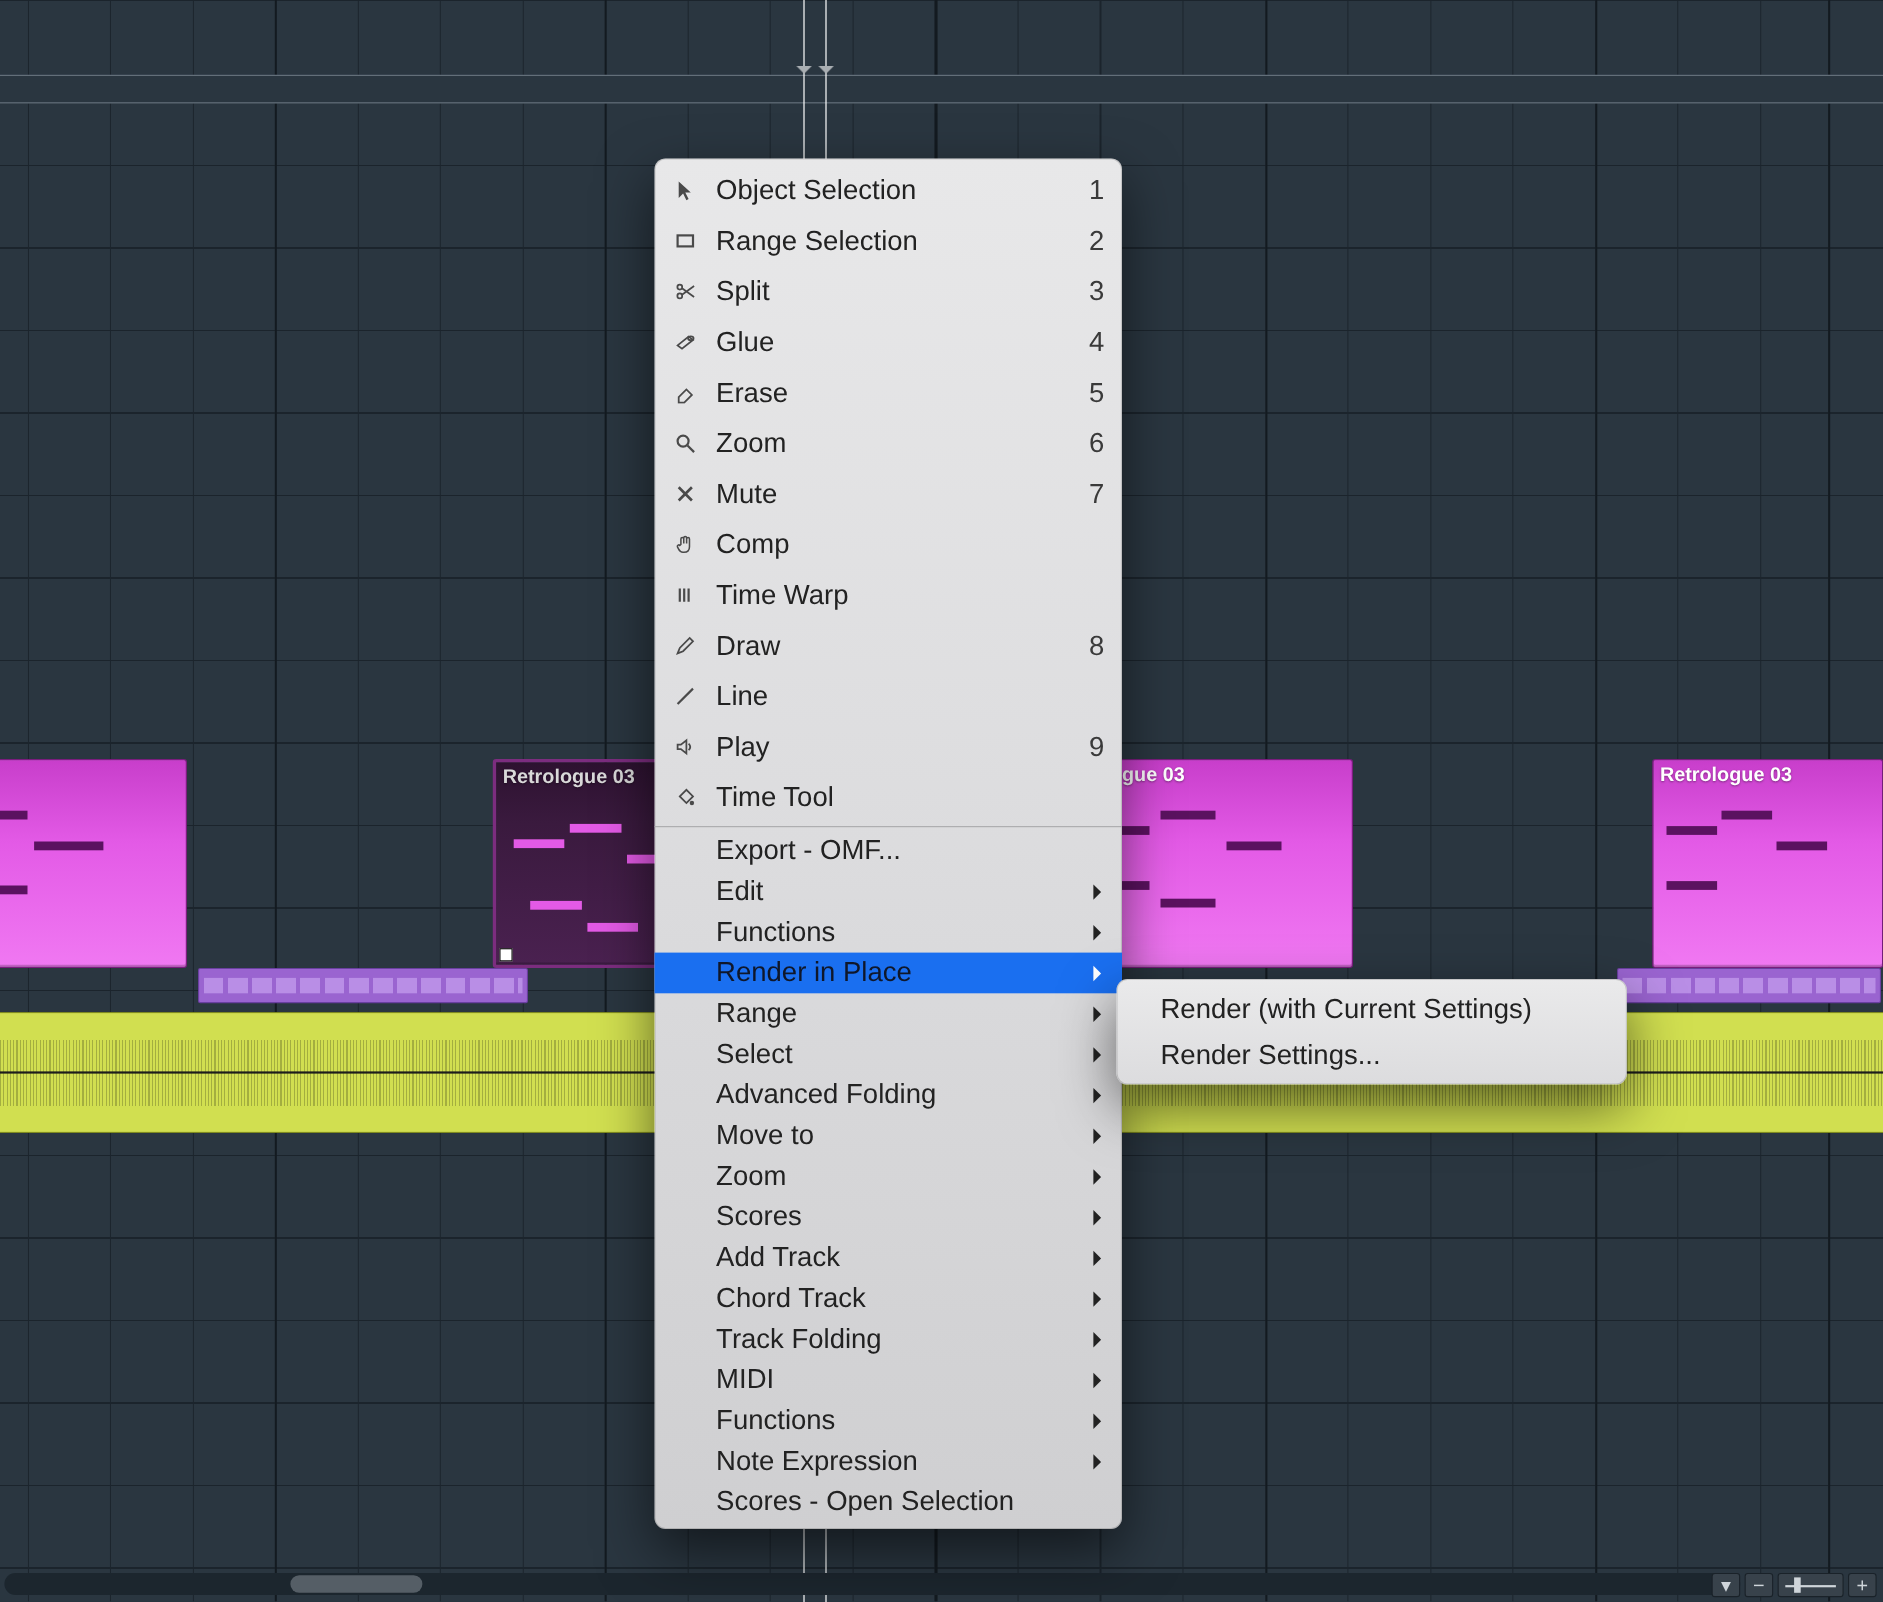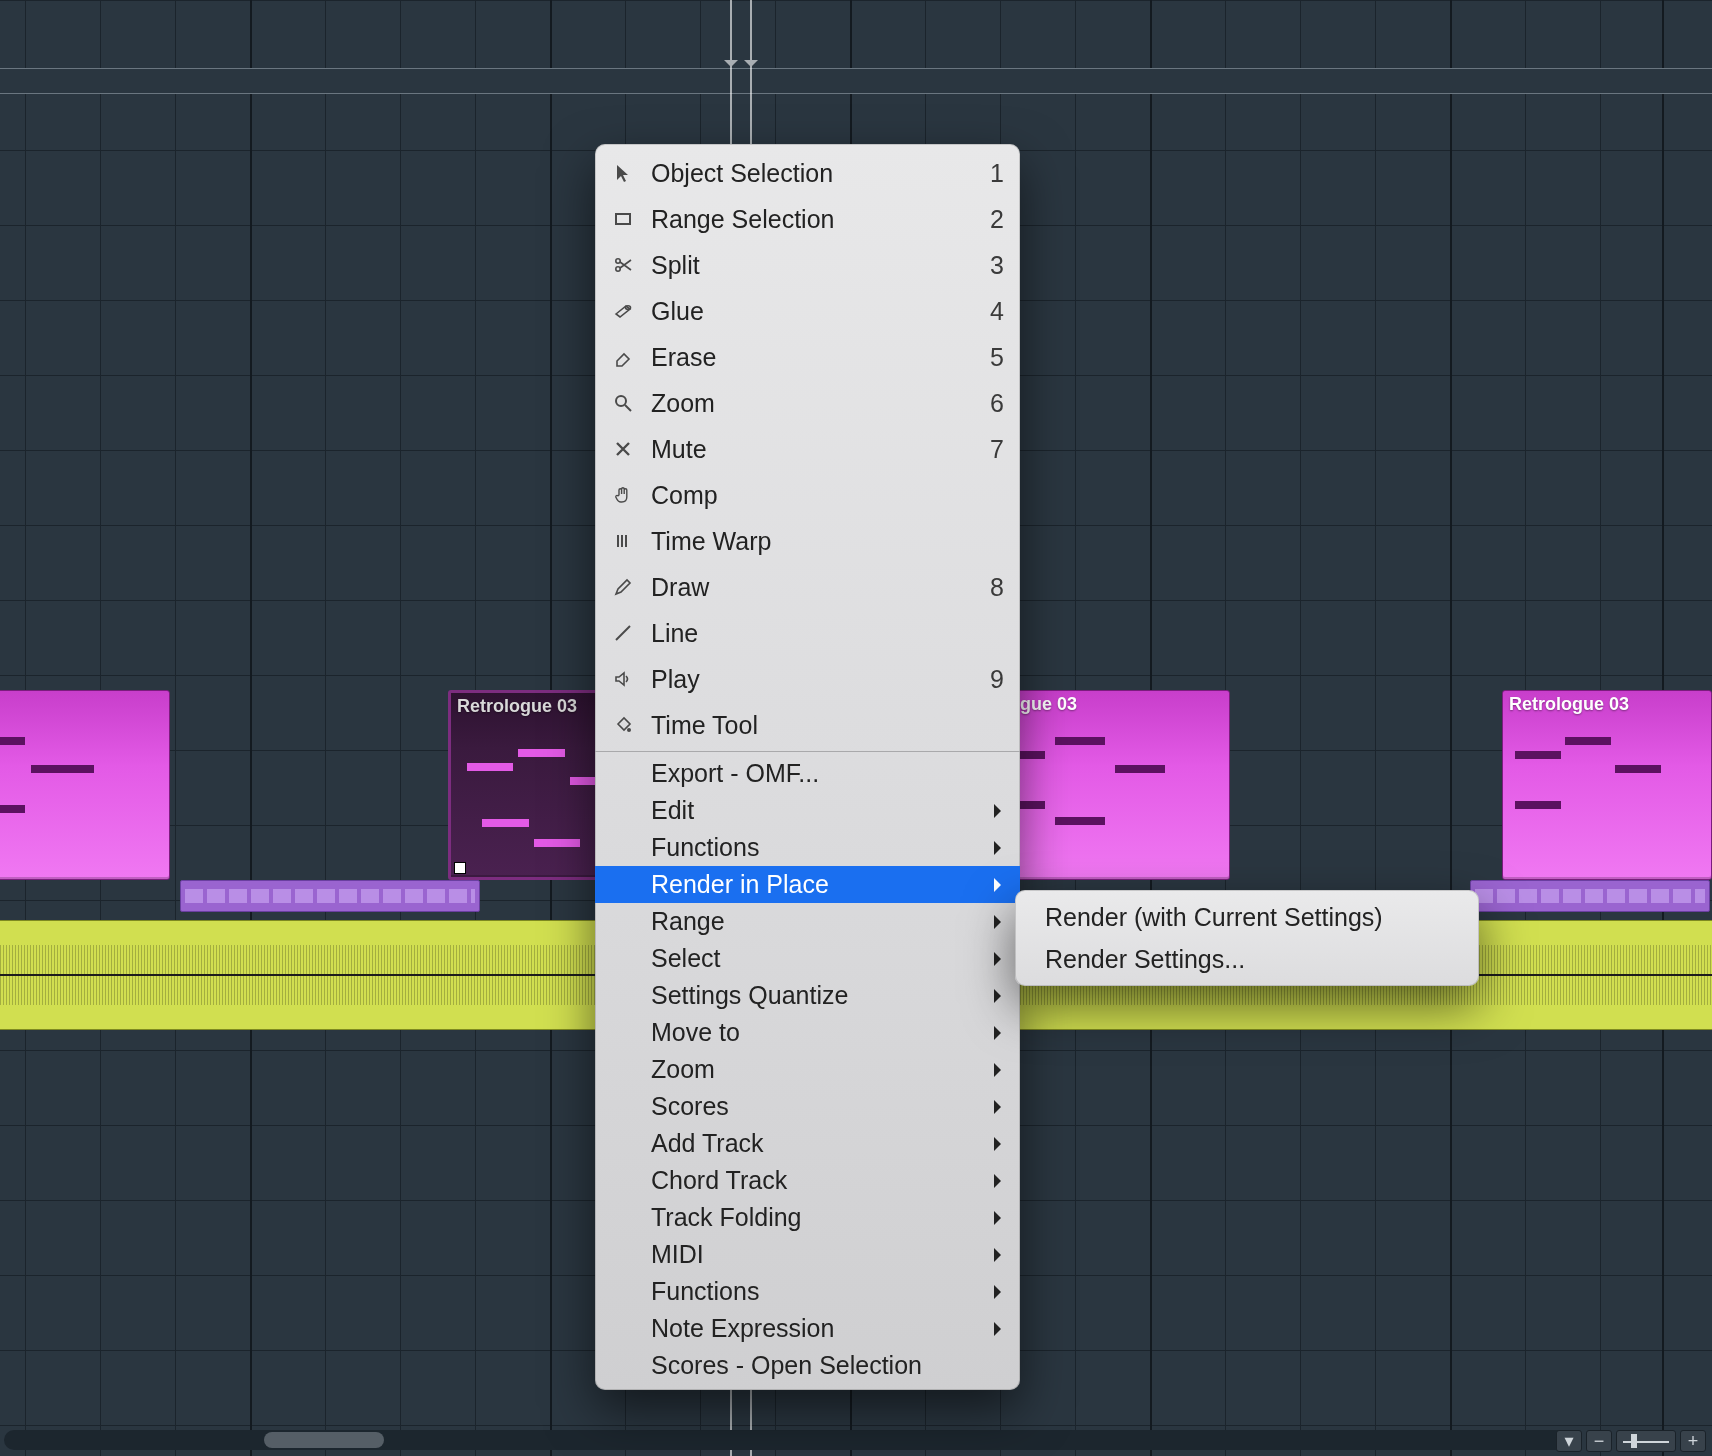--- a/index.html
+++ b/index.html
@@ -146,33 +146,33 @@
   .menu .row .label{ flex:1; white-space:nowrap; }
   .menu .row .shortcut{ color:#3a3a3a; }
   .menu .sep{ height:1px; background:#a9a9ab; margin:3px 0; }
   .menu .row.sub .arrow{
     border:7px solid transparent;
     border-left-color:#222;
     margin-right:-4px;
   }
   .menu .row.highlight{
     background:#1a6ff0;
-    color:#ffffff;
+    color:#0f172a;
   }
   .menu .row.highlight .arrow{ border-left-color:#fff; }
   
   .submenu{
     position:absolute;
     top: 890px;
     left: 1015px;
     width: 464px;
     background: linear-gradient(#eaeaeb,#dcdcde);
     border-radius: 10px;
     box-shadow: 0 20px 50px rgba(0,0,0,.55), inset 0 0 0 1px rgba(0,0,0,.15);
-    padding:6px 6px;
+    padding:6px 16px;
     font-size:25px;
     color:#222;
   }
   .submenu .row{
     display:flex; align-items:center;
     height:42px;
     padding:0 24px;
   }
   .submenu .row .label{ flex:1; }
   
@@ -436,21 +436,21 @@
       <span class="label">Range</span>
       <span class="arrow"></span>
     </div>
     <div class="row sub" style="height: 37px;">
       <span class="icon"></span>
       <span class="label">Select</span>
       <span class="arrow"></span>
     </div>
     <div class="row sub" style="height: 37px;">
       <span class="icon"></span>
-      <span class="label">Settings Quantize</span>
+      <span class="label">Advanced Folding</span>
       <span class="arrow"></span>
     </div>
     <div class="row sub" style="height: 37px;">
       <span class="icon"></span>
       <span class="label">Move to</span>
       <span class="arrow"></span>
     </div>
     <div class="row sub" style="height: 37px;">
       <span class="icon"></span>
       <span class="label">Zoom</span>

